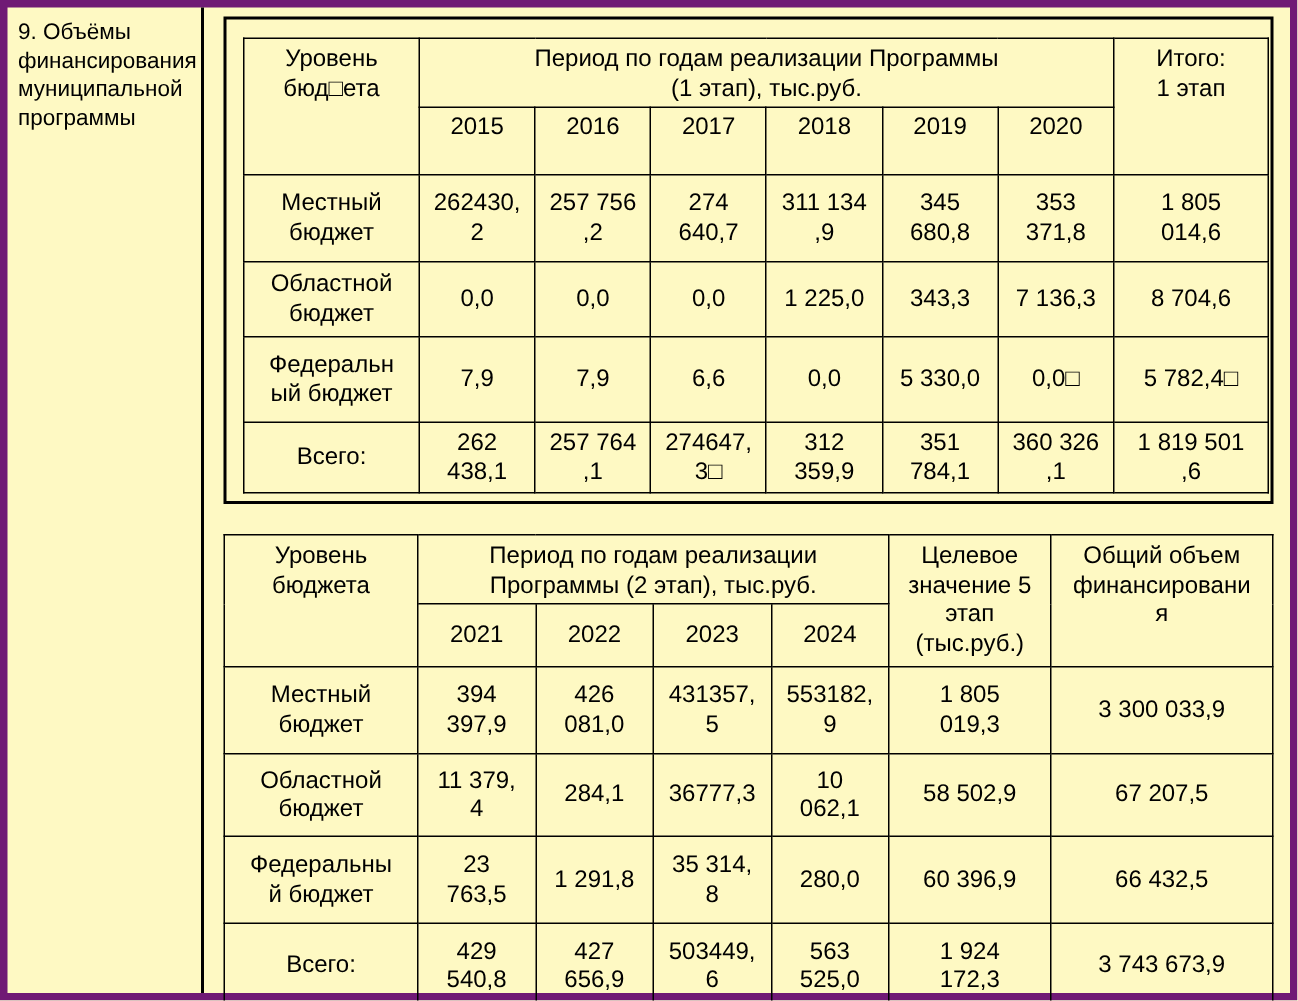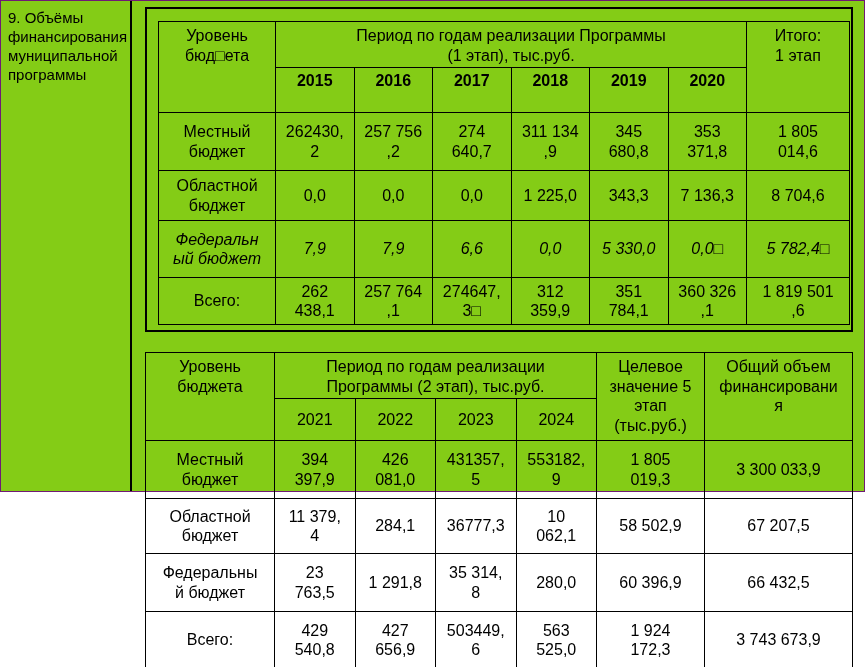--- a/index.html
+++ b/index.html
@@ -2,24 +2,24 @@
 <html><head>
 <meta charset="utf-8">
 <style>
   html, body { margin: 0; padding: 0; background: #fff; }
   body {
     width: 865px; height: 667px; overflow: hidden;
     font-family: "Liberation Sans", sans-serif; color: #000;
   }
   .page {
     box-sizing: border-box;
-    width: 865px; height: 492px;
-    border: 1px solid #701a75;
+    width: 865px; height: 667px;
+    border: 5px solid #701a75;
     display: flex;
-    background: #84cc16;
+    background: #fef9c3;
   }
   .left-cell {
     box-sizing: border-box;
     width: 131px;
     border-right: 2px solid #000;
     padding: 7px 3px 4px 7px;
     font-size: 15px;
     line-height: 1.27;
     white-space: pre-line;
   }
@@ -49,24 +49,24 @@
     padding: 2px 1px;
     white-space: pre-line;
     overflow: hidden;
   }
   td.head { vertical-align: top; padding-top: 4px; }
   td.year { vertical-align: top; padding-top: 3px; }
   td.yearmid { vertical-align: middle; }
   td.rowlabel { }
   
   .t1 tr.hr1 { height: 43px; }
-  .t1 tr.hr2 { height: 45px; font-weight: bold; }
+  .t1 tr.hr2 { height: 45px; }
   .t1 tr.r0 { height: 58px; }
   .t1 tr.r1 { height: 50px; }
-  .t1 tr.r2 { height: 57px; font-style: italic; }
+  .t1 tr.r2 { height: 57px; }
   .t1 tr.r3 { height: 47px; }
   
   .t2 tr.hr1 { height: 46px; }
   .t2 tr.hr2 { height: 42px; }
   .t2 tr.r0 { height: 58px; }
   .t2 tr.r1 { height: 55px; }
   .t2 tr.r2 { height: 58px; }
   .t2 tr.r3 { height: 57px; }
 </style>
 </head>

